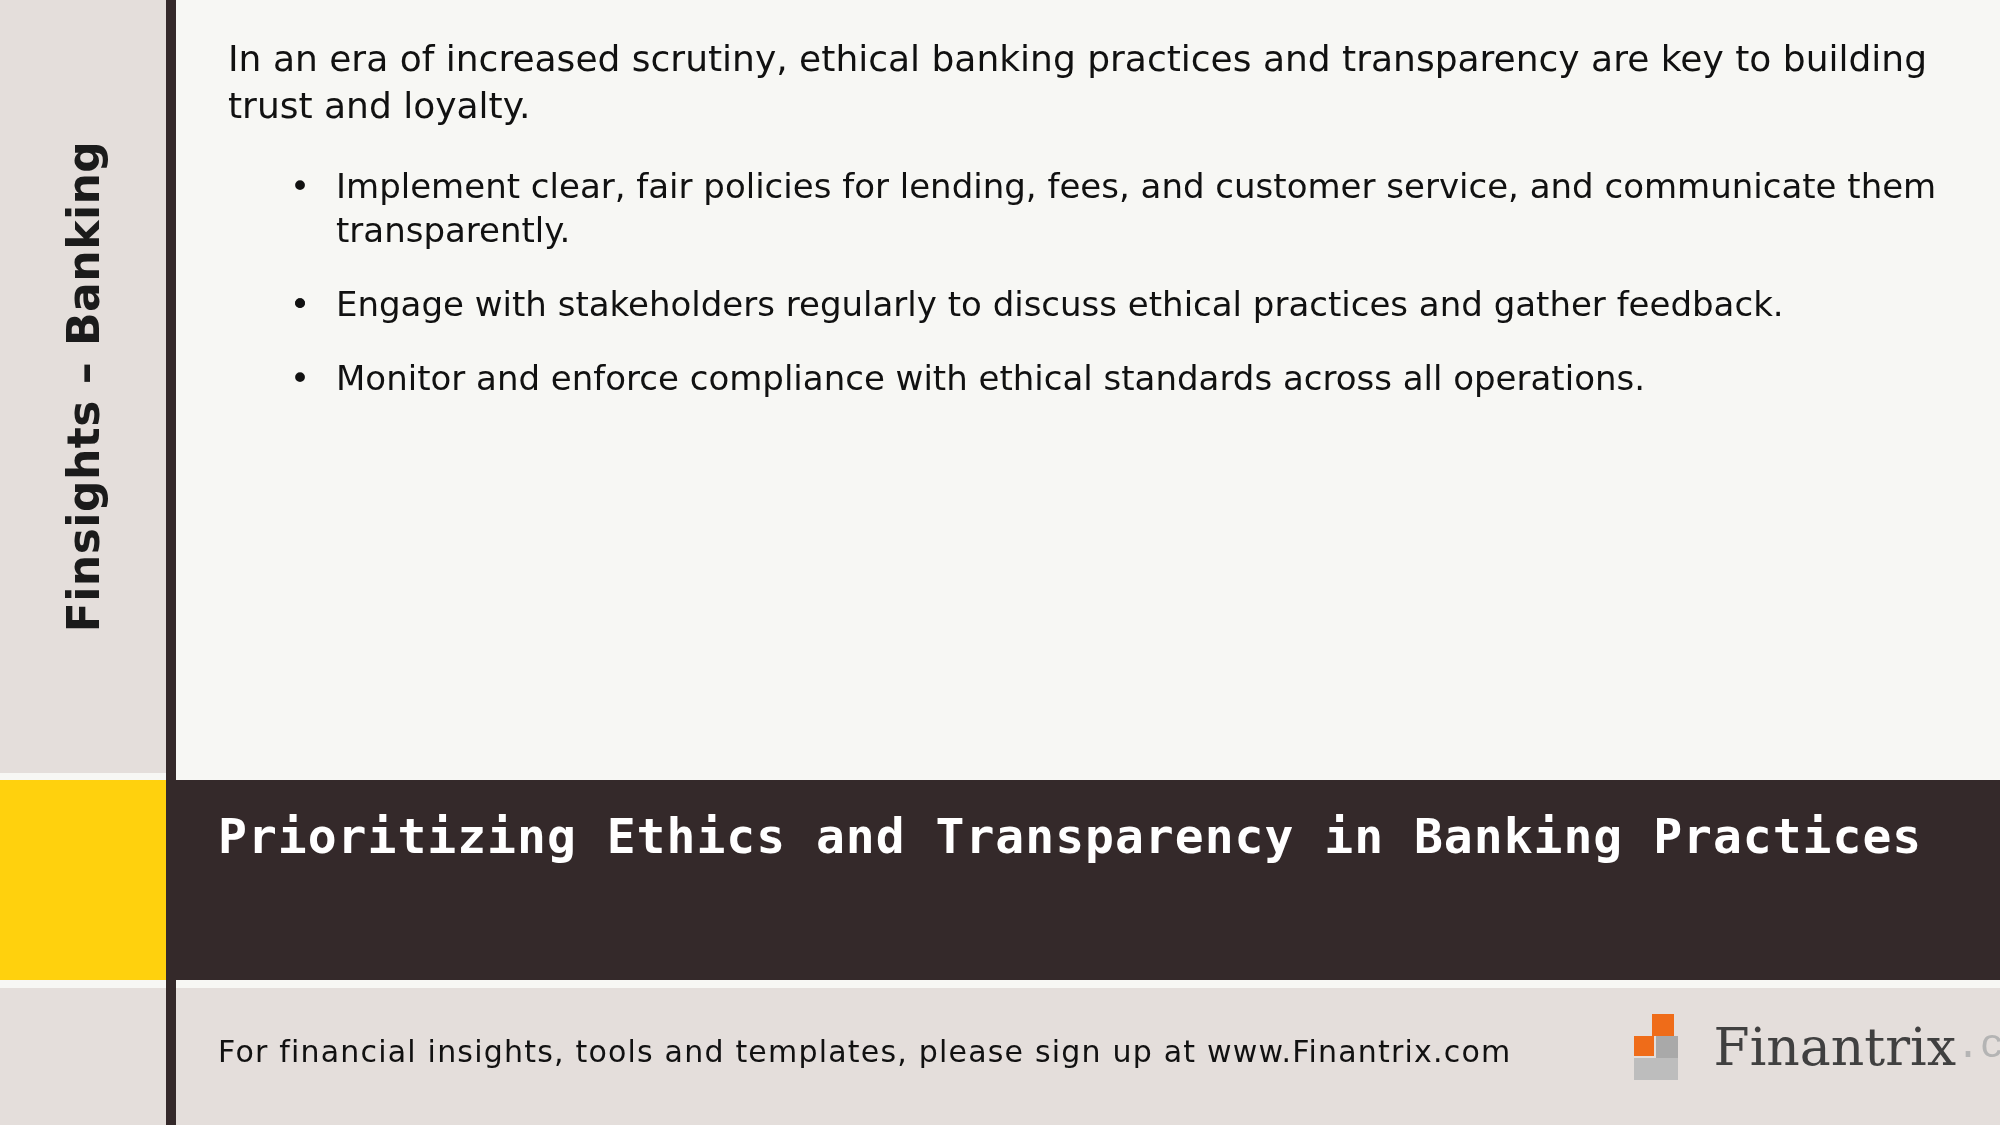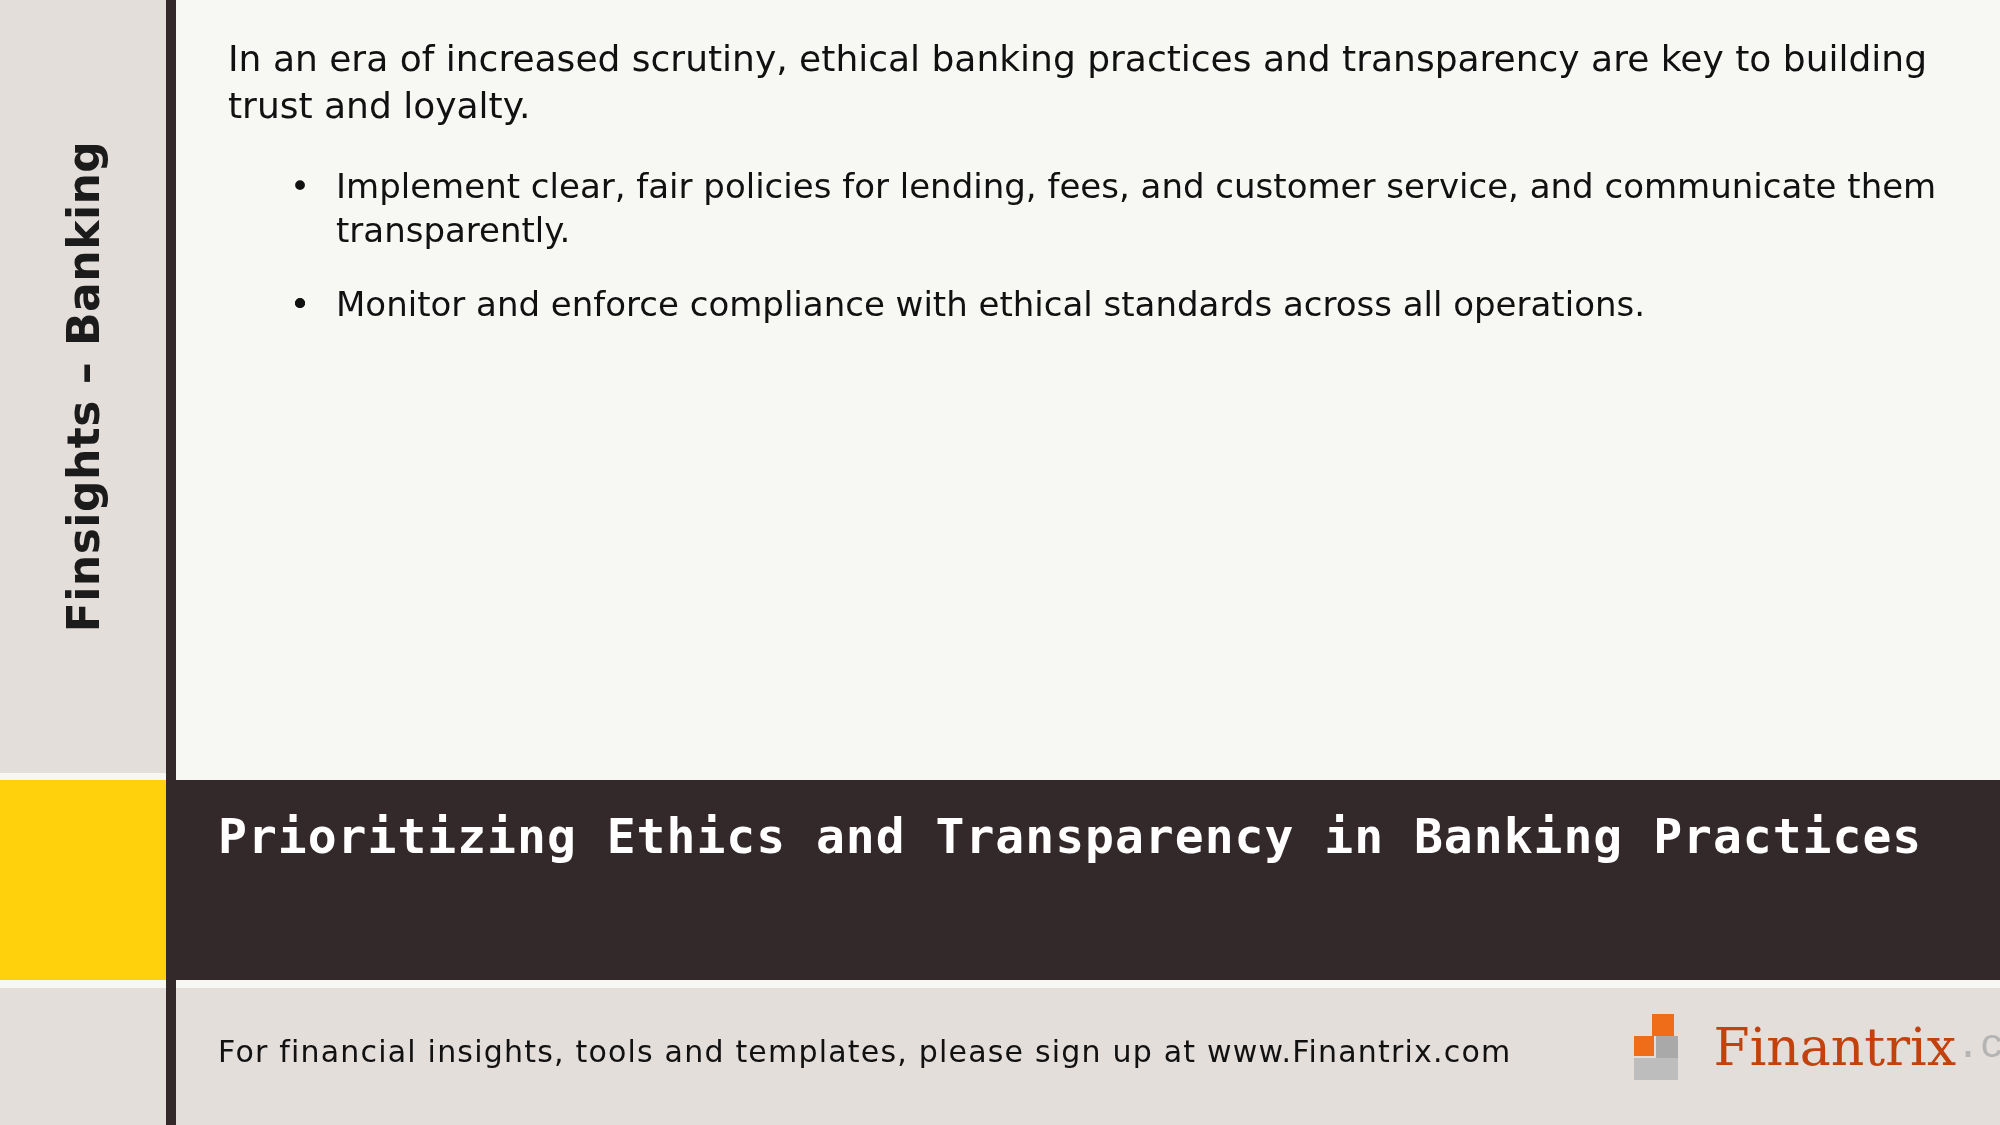--- a/index.html
+++ b/index.html
@@ -178,21 +178,21 @@
     position: absolute;
     display: block;
   }
   .sq-or-1 { left: 18px; top: 0px;  width: 22px; height: 22px; background: #ef6c19; }
   .sq-or-2 { left: 0px;  top: 22px; width: 20px; height: 20px; background: #ef6c19; }
   .sq-gr-1 { left: 22px; top: 22px; width: 22px; height: 22px; background: #a9a9a9; }
   .sq-gr-2 { left: 0px;  top: 44px; width: 44px; height: 22px; background: #bdbdbd; }
   .brand-name {
     font-family: "DejaVu Serif", serif;
     font-size: 52px;
-    color: #c2410c;
+    color: #404040;
     line-height: 1;
   }
   .brand-tld {
     font-family: Liberation Mono, monospace;
     font-size: 40px;
     color: #b4b4b4;
     line-height: 1;
     text-align: center;
   }
 </style>
@@ -213,20 +213,21 @@
     <ul class="bullets">
       <li>
         <span class="dot">•</span>
         <span>Implement clear, fair policies for lending, fees, and customer service, and communicate them transparently.</span>
       </li>
       <li>
         <span class="dot">•</span>
       </li>
       <li>
         <span class="dot">•</span>
+        <span>Engage with stakeholders regularly to discuss ethical practices and gather feedback.</span>
       </li>
       <li>
         <span class="dot">•</span>
         <span>Monitor and enforce compliance with ethical standards across all operations.</span>
       </li>
     </ul>
 
   </div>
 
   <div class="accent"></div>

